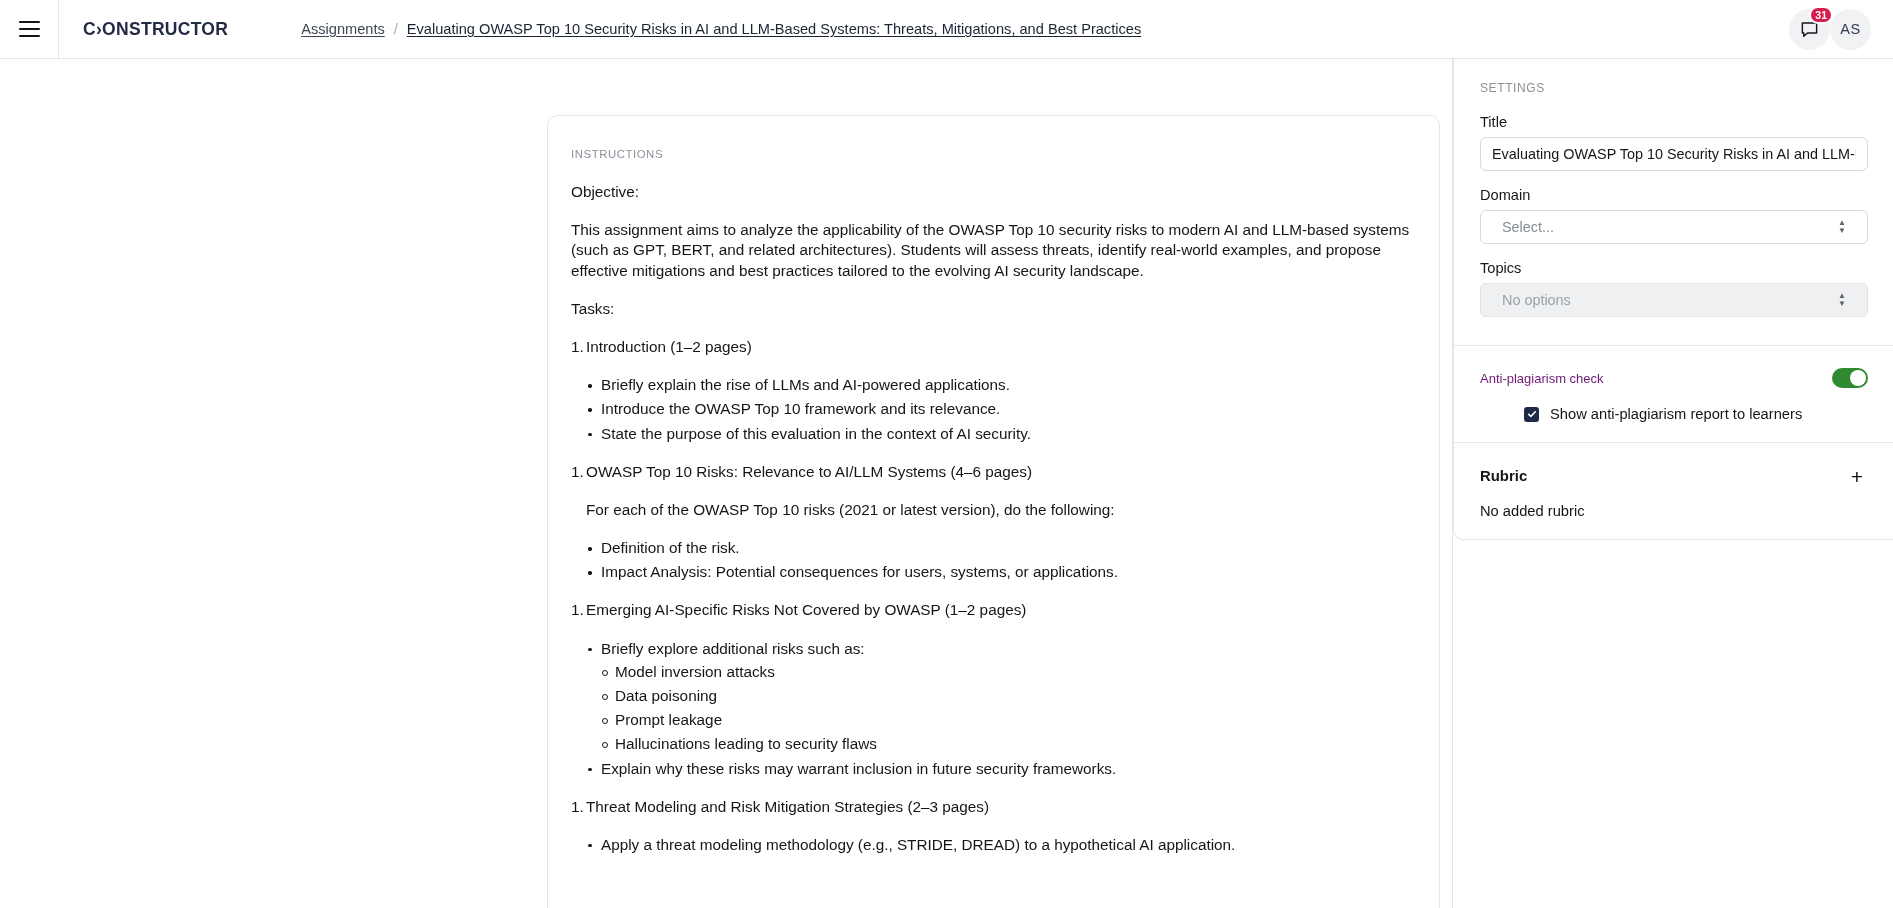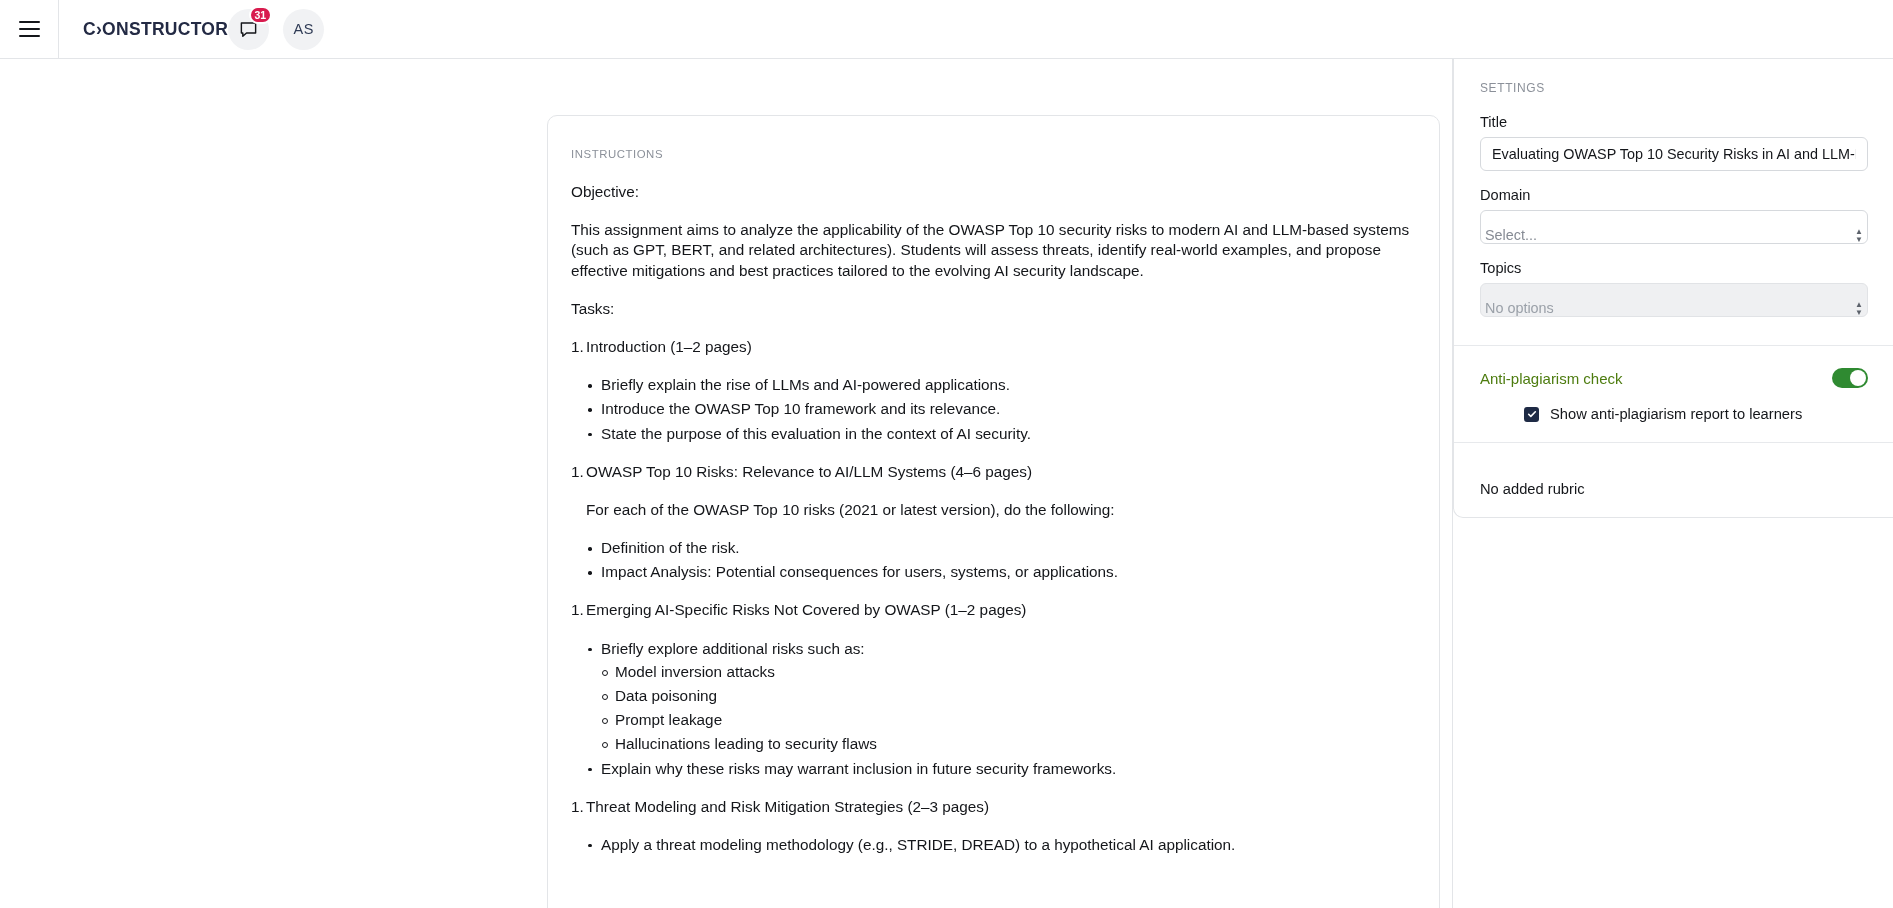--- a/index.html
+++ b/index.html
@@ -55,21 +55,21 @@
     color: #3e4654; text-decoration: underline;
     text-underline-offset: 2px; cursor: pointer;
   }
   .bc-sep { color: #a9aeb8; }
   .bc-current {
     color: #1b2434; text-decoration: underline;
     text-underline-offset: 2px; cursor: pointer;
   }
   .topbar-right {
     flex: 0 0 auto;
-    display: flex; align-items: flex-end; gap: 14px;
+    display: flex; align-items: flex-end; 
     padding-right: 22px;
   }
   .icon-circle {
     position: relative;
     width: 41px; height: 41px; border-radius: 50%;
     background: #f1f2f4;
     display: flex; align-items: center; justify-content: center;
     cursor: pointer;
   }
   .badge {
@@ -195,42 +195,42 @@
     background: #fff;
     padding: 0 11px;
     font-size: 14.4px; color: #14161a;
     font-family: "Liberation Sans", sans-serif;
     outline: none;
   }
   .select-box {
     width: 100%; height: 34px;
     border: 1px solid #d6d9dd; border-radius: 6px;
     background: #fff;
-    padding: 0 4px;
+    padding: 0 21px;
     font-size: 14.4px; color: #868b94;
-    display: flex; align-items: flex-end; justify-content: space-between;
+    display: flex; align-items: center; justify-content: space-between;
     cursor: pointer;
   }
   .select-box.disabled {
     background: #eff0f2; border-color: #e1e3e6; color: #9aa0a8;
     cursor: default;
   }
   .updown {
     display: flex; flex-direction: column;
     align-items: center; justify-content: center;
     gap: 2px; color: #5c626b;
   }
   .updown i { display: block; font-style: normal; font-size: 8px; line-height: 6px; }
   .field-block { margin-bottom: 16px; }
   .field-block:last-child { margin-bottom: 8px; }
 
   .row-between {
     display: flex; align-items: center; justify-content: space-between;
   }
-  .row-label { font-size: 15px; color: #4d7c0f; }
+  .row-label { font-size: 13px; color: #701a75; }
   .toggle {
     width: 36px; height: 20px; border-radius: 10px;
     background: #2f8a31; position: relative; cursor: pointer;
     flex: 0 0 auto;
   }
   .toggle .knob {
     position: absolute; top: 2px; right: 2px;
     width: 16px; height: 16px; border-radius: 50%;
     background: #fff;
   }
@@ -267,20 +267,25 @@
 
 <div class="topbar">
   <div class="hamburger">
     <span></span>
     <span></span>
     <span></span>
   </div>
   <div class="topbar-div"></div>
   <div class="logo">
     <span>C›ONSTRUCTOR</span>
+  </div>
+  <div class="breadcrumb">
+    <span class="bc-link">Assignments</span>
+    <span class="bc-sep">/</span>
+    <span class="bc-current">Evaluating OWASP Top 10 Security Risks in AI and LLM-Based Systems: Threats, Mitigations, and Best Practices</span>
   </div>
   <div class="topbar-right">
     <div class="icon-circle">
       <svg width="19" height="19" viewBox="0 0 20 20" fill="none">
         <path d="M2.5 3.2h15v10.4h-9.6L4 17.2v-3.6H2.5z" stroke="#14161a" stroke-width="1.5" stroke-linejoin="round"></path>
       </svg>
       <div class="badge">31</div>
     </div>
     <div class="avatar">
       <span>AS</span>
@@ -378,18 +383,24 @@
               <path d="M2 6.3l2.6 2.6L10 3.3" stroke="#ffffff" stroke-width="1.9" stroke-linecap="round" stroke-linejoin="round"></path>
             </svg>
           </div>
           <div class="check-label">Show anti-plagiarism report to learners</div>
         </div>
       </div>
 
       <div class="sc-divider"></div>
 
       <div class="sc-section">
+        <div class="rubric-head">
+          <div class="rubric-title">Rubric</div>
+          <div class="plus-btn">
+            <span>+</span>
+          </div>
+        </div>
         <div class="rubric-empty">No added rubric</div>
       </div>
 
     </div>
   </div>
 </div>
 
 </body></html>

